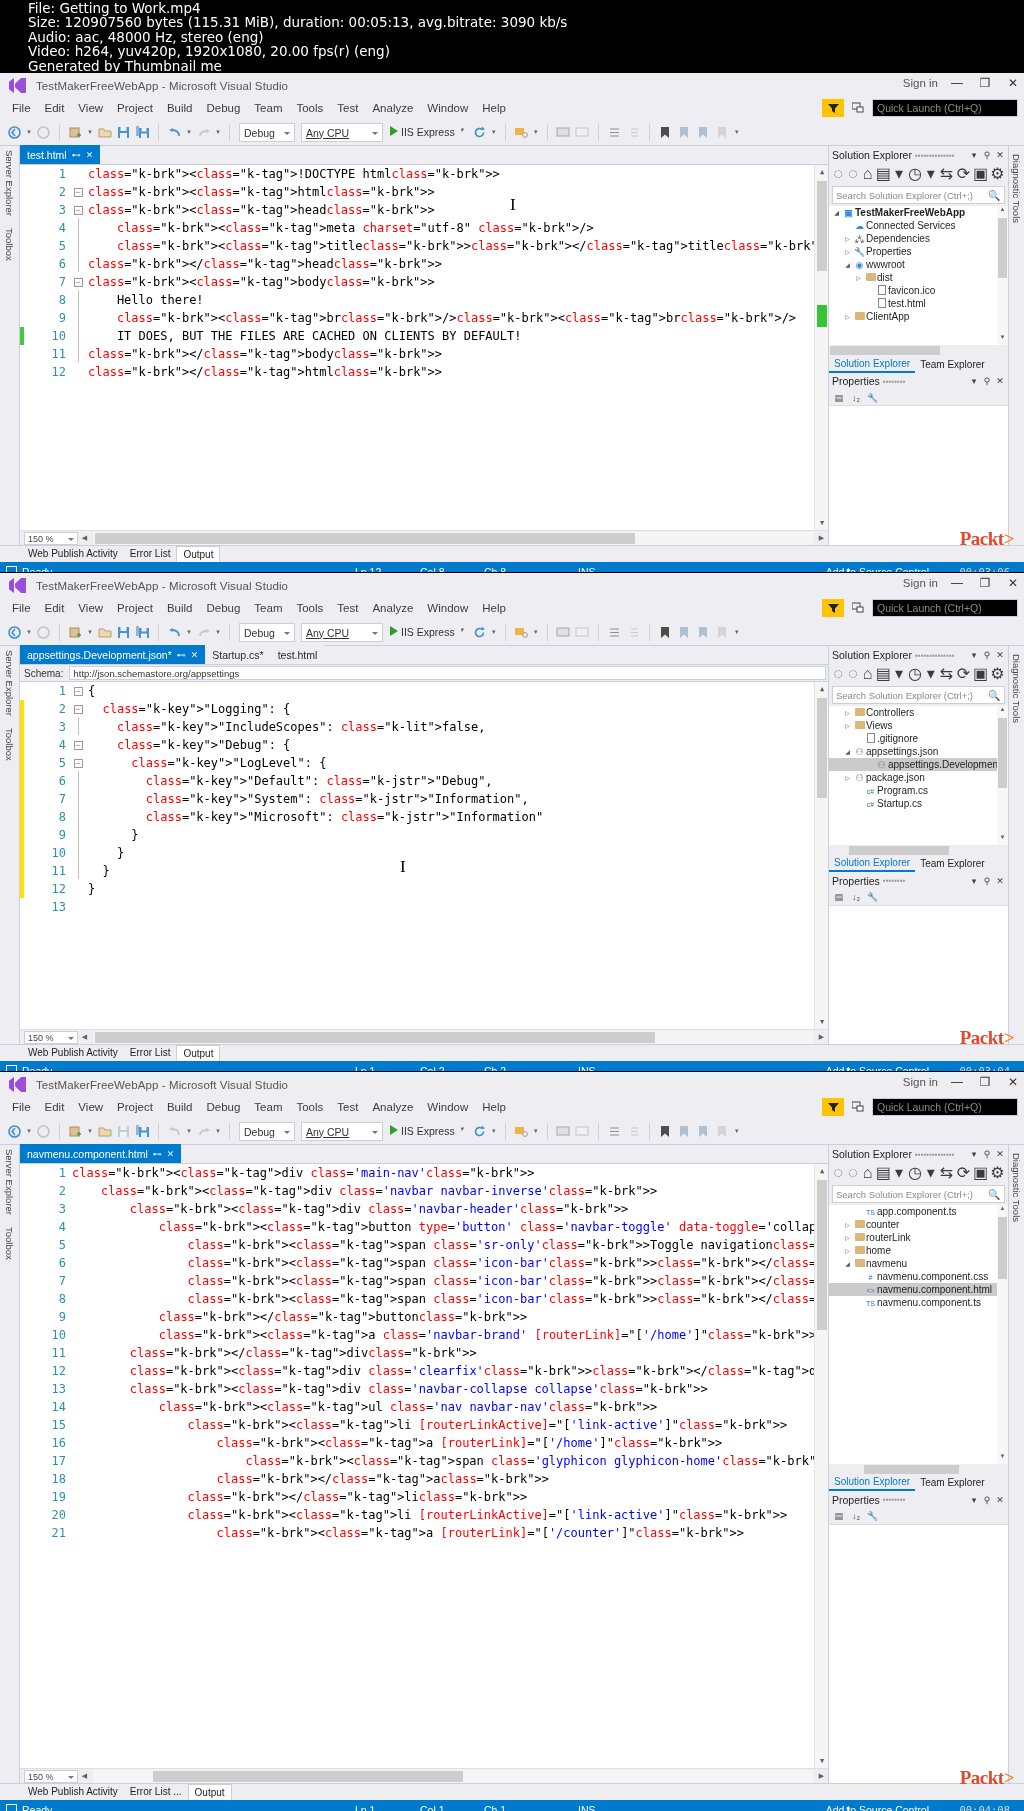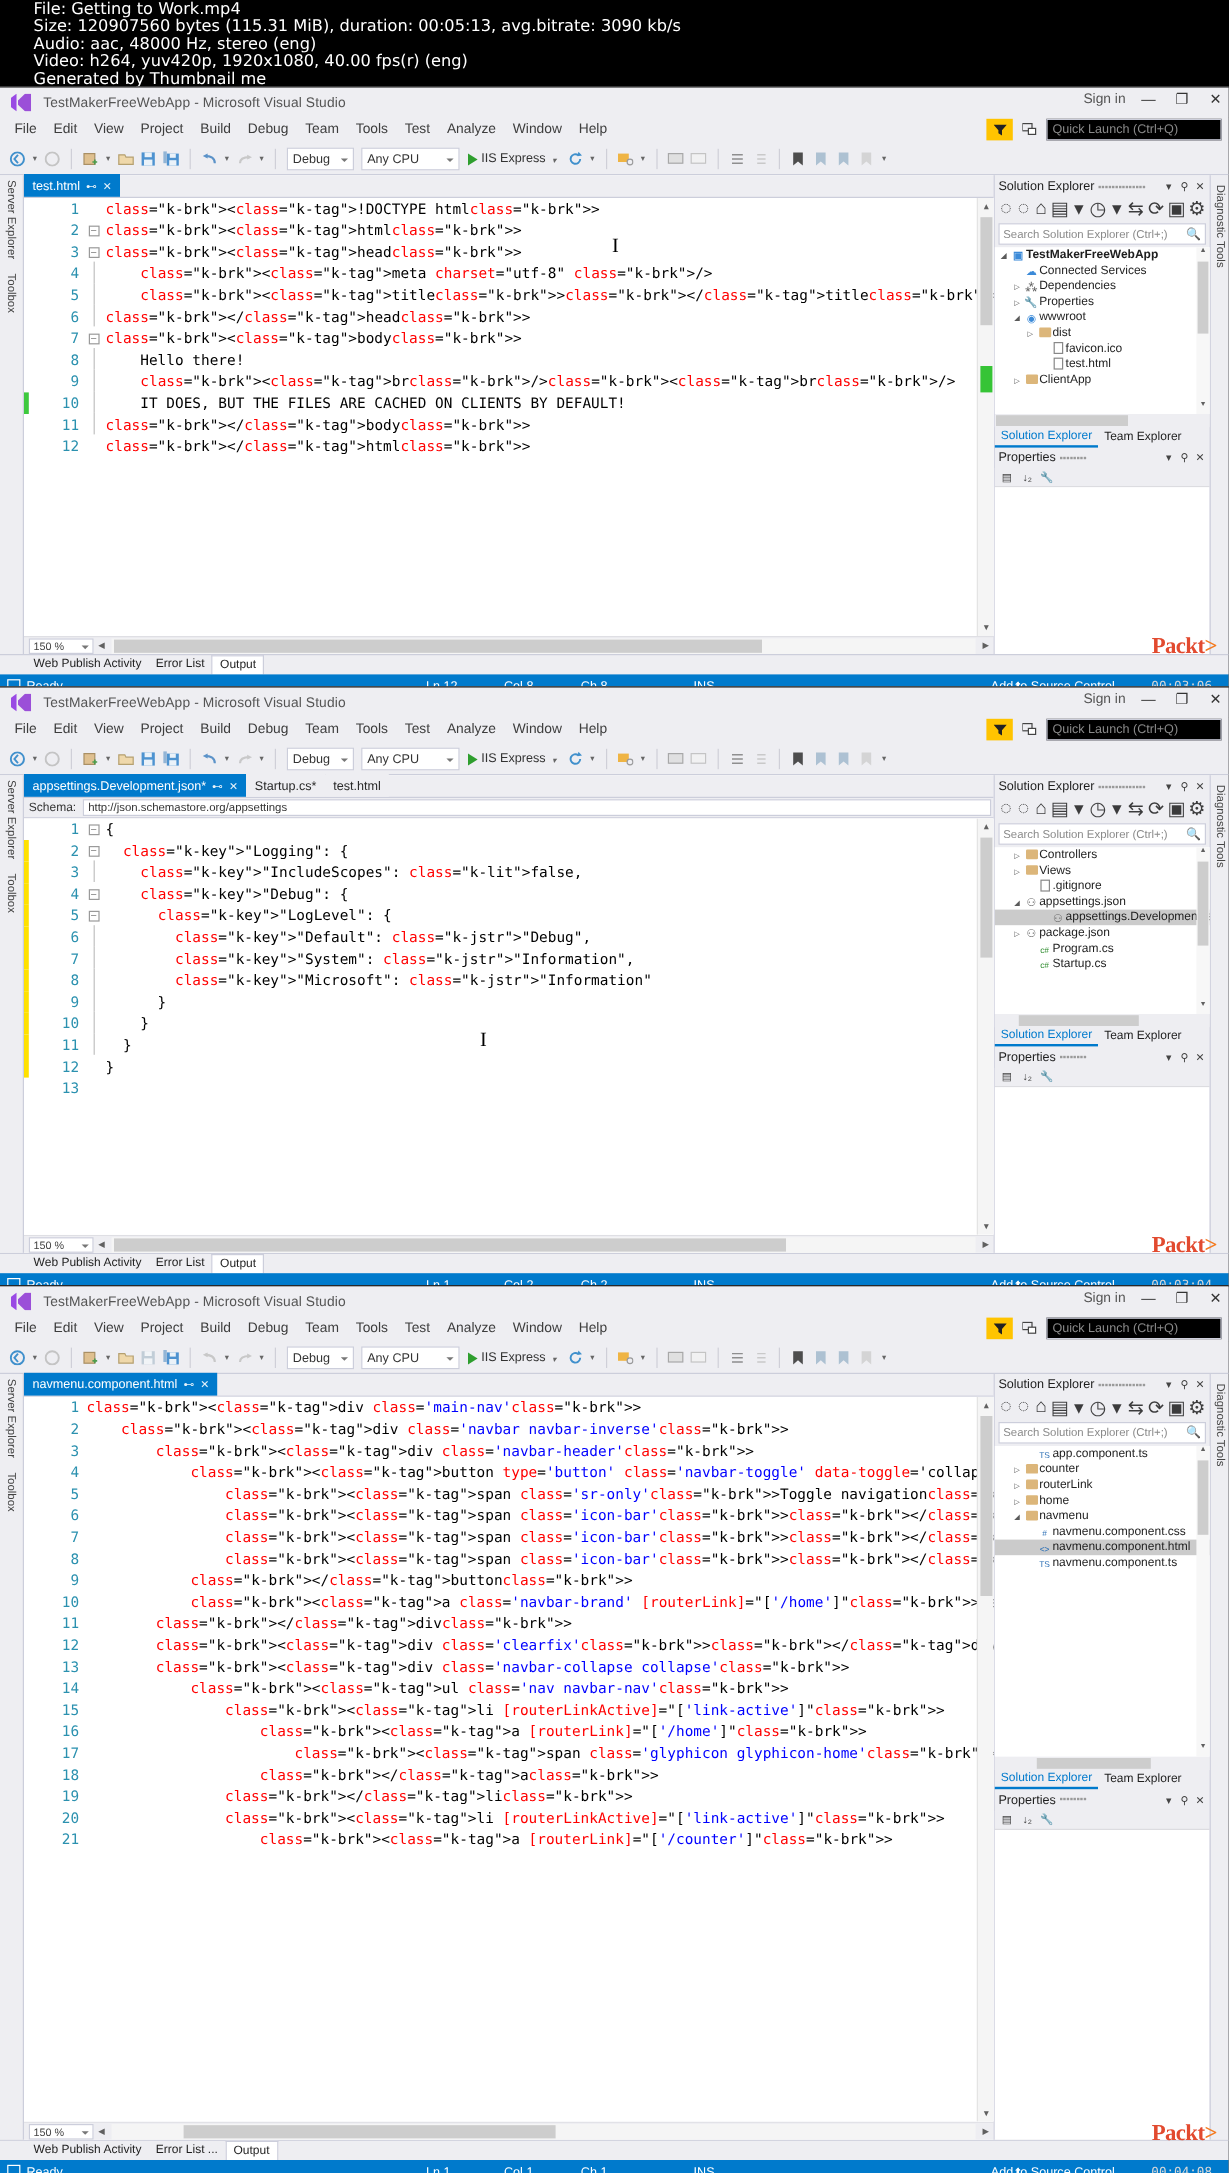--- a/index.html
+++ b/index.html
@@ -99,22 +99,22 @@
   .tb-caret { font-size: 7px; color: #666; width: 8px; text-align:center; }
   .tb-combo {
     height: 19px; min-width: 56px; border: 1px solid #cccedb; background: #fff;
     font-size: 10.5px; color: #333; padding: 0 14px 0 4px; line-height: 18px;
     position: relative; margin: 0 2px;
   }
   .tb-combo:after {
     content:''; position:absolute; right:4px; top:8px;
     border-left:3px solid transparent; border-right:3px solid transparent; border-top:3px solid #777;
   }
-  .tb-combo.wide { min-width: 82px; }
-  .tb-run { display:flex; align-items:flex-end; gap:3px; font-size:10.5px; color:#333; padding:0 3px; }
+  .tb-combo.wide { min-width: 82px; text-decoration: underline; }
+  .tb-run { display:flex; align-items:flex-start; gap:3px; font-size:10.5px; color:#333; padding:0 3px; }
   .tri-green { width:0;height:0;border-left:8px solid #2e9e2e;border-top:5px solid transparent;border-bottom:5px solid transparent; }
 
   
   .vs-body { display: flex; position: relative; }
 
   .dock-left {
     width: 20px; background: #eeeef2;
     border-right: 1px solid #cccedb;
     display:flex; flex-direction:column; align-items:center;
     padding-top: 4px;
@@ -278,21 +278,21 @@
 </style>
 </head>
 <body>
 
 <div id="page">
 
   <div class="thumb-header">
     <div>File: Getting to Work.mp4</div>
     <div>Size: 120907560 bytes (115.31 MiB), duration: 00:05:13, avg.bitrate: 3090 kb/s</div>
     <div>Audio: aac, 48000 Hz, stereo (eng)</div>
-    <div>Video: h264, yuv420p, 1920x1080, 40.00 fps(r) (eng)</div>
+    <div>Video: h264, yuv420p, 1920x1080, 20.00 fps(r) (eng)</div>
     <div>Generated by Thumbnail me</div>
   </div>
 
   <div class="vswin vs1">
 
     <div class="vs-titlebar">
       <span class="vs-logo">
           <i class="a"></i>
           <i class="b"></i>
         </span>

